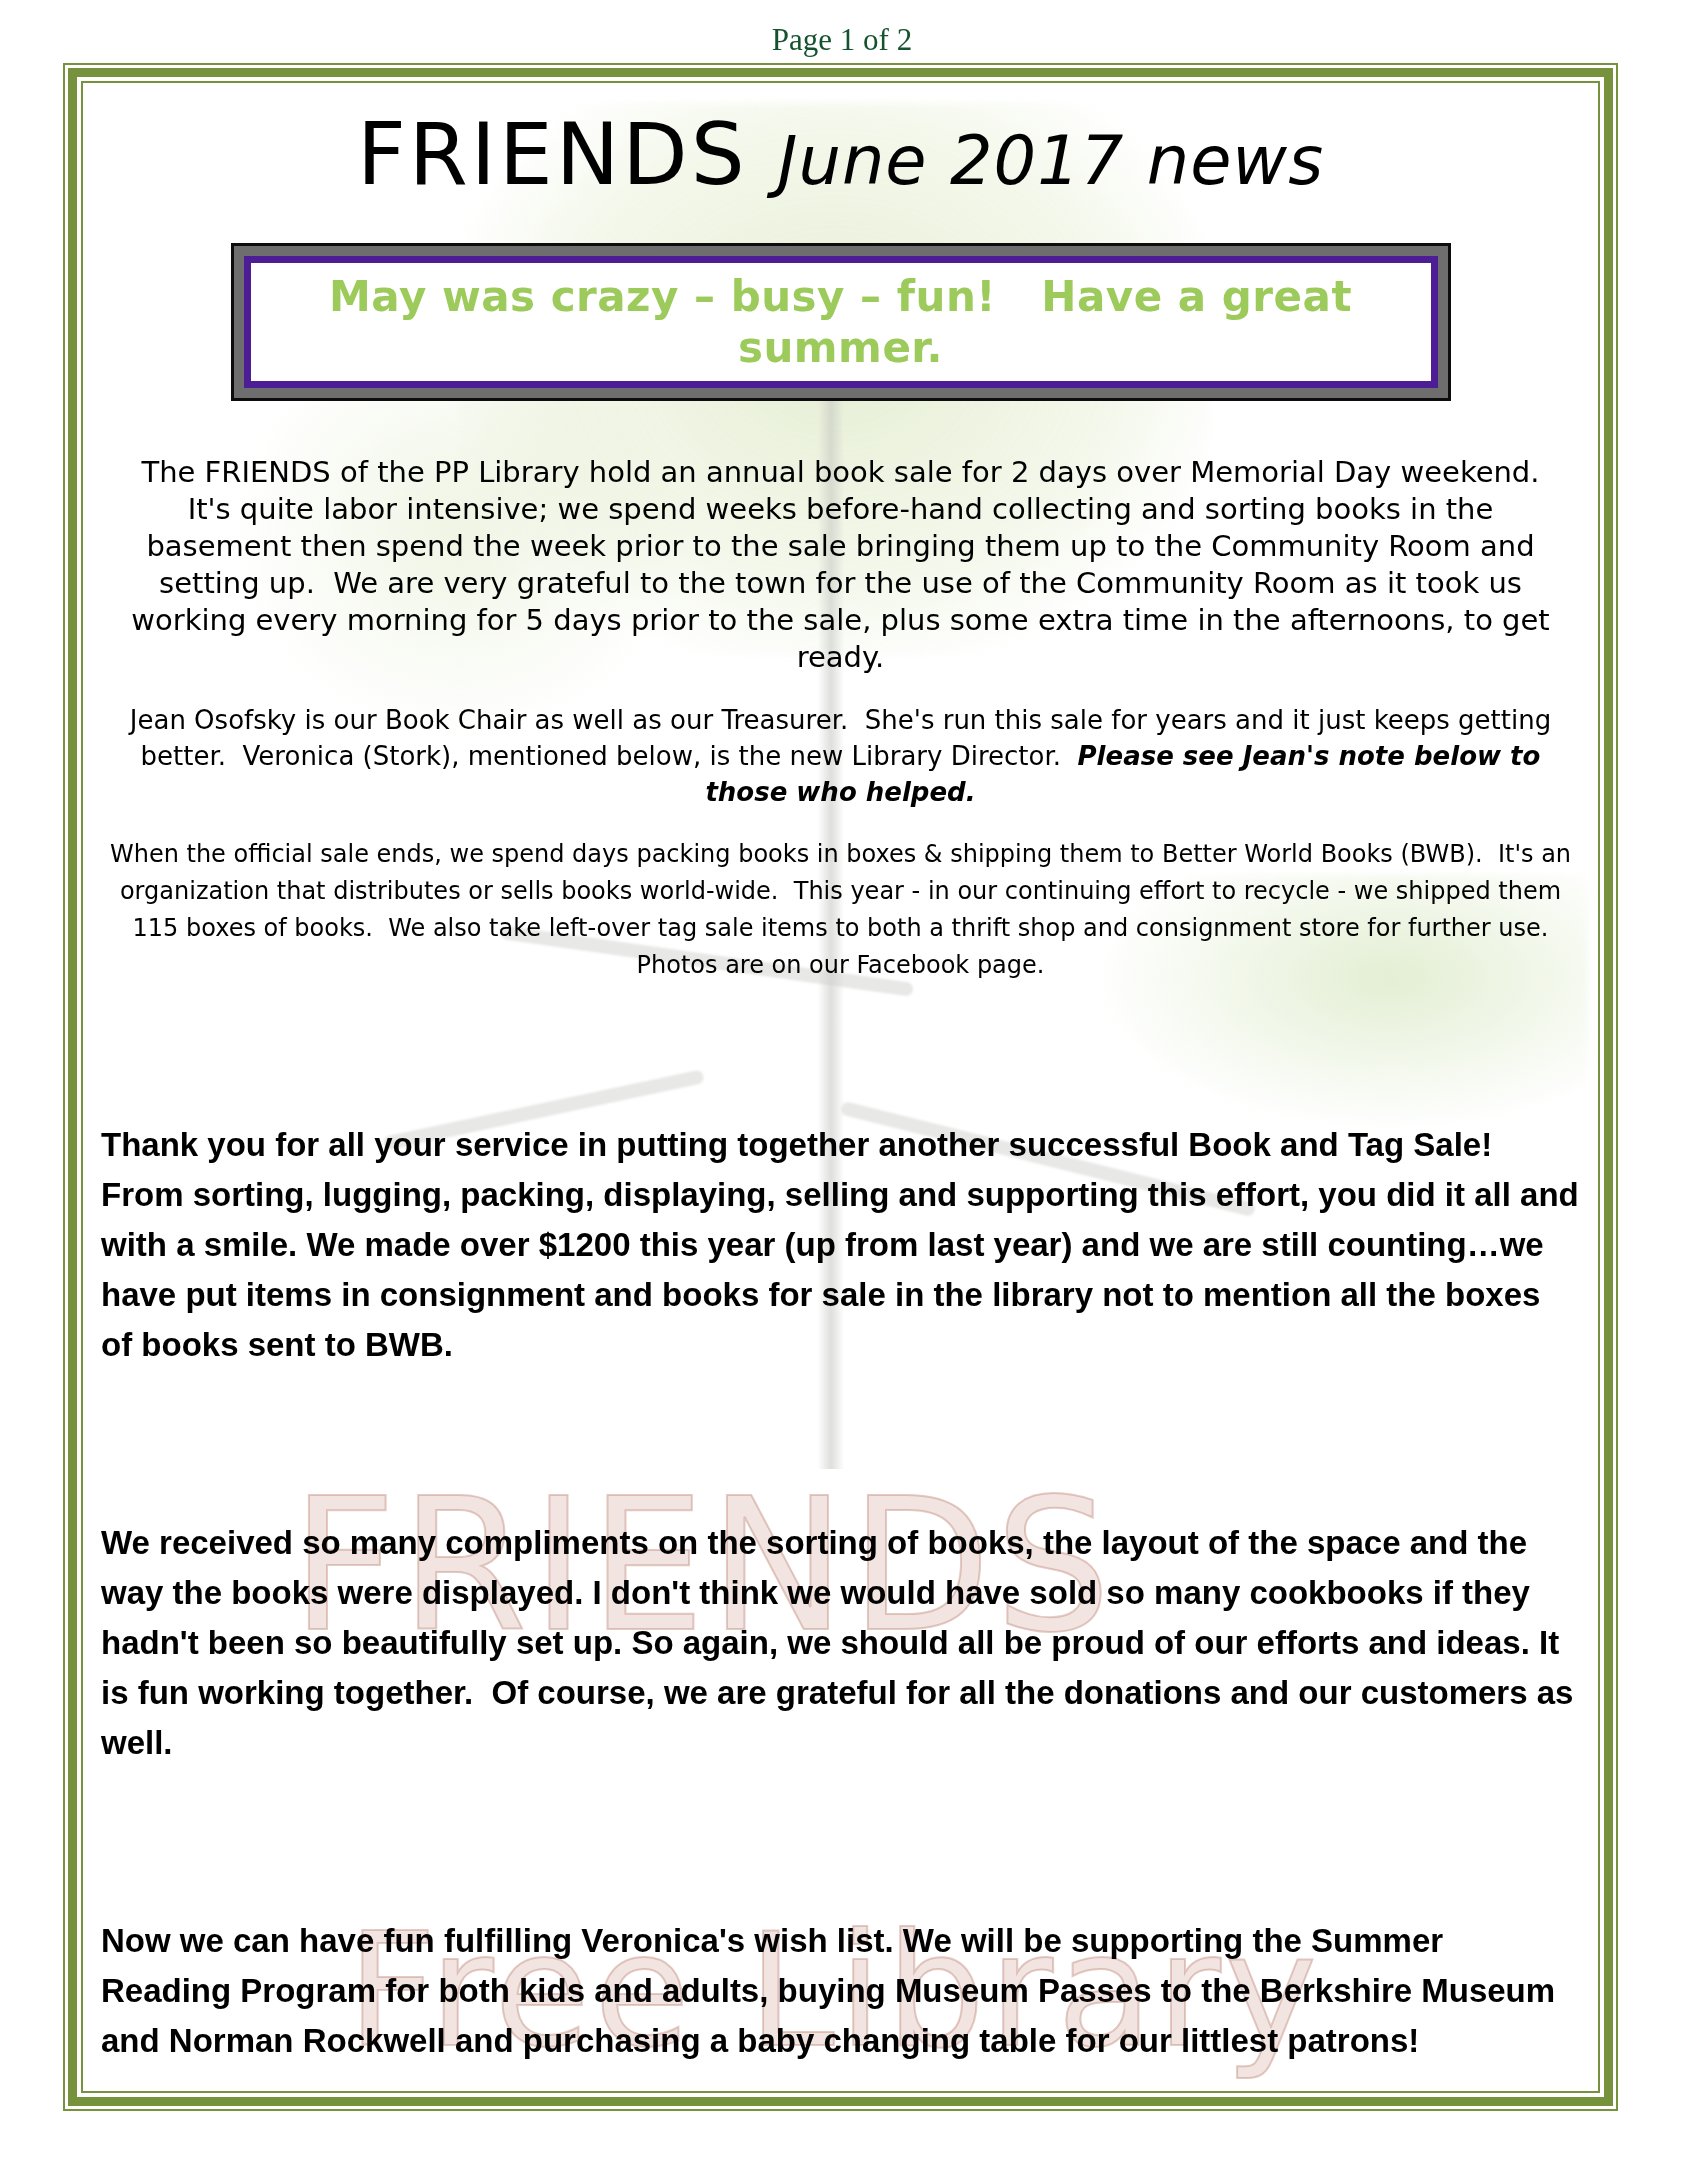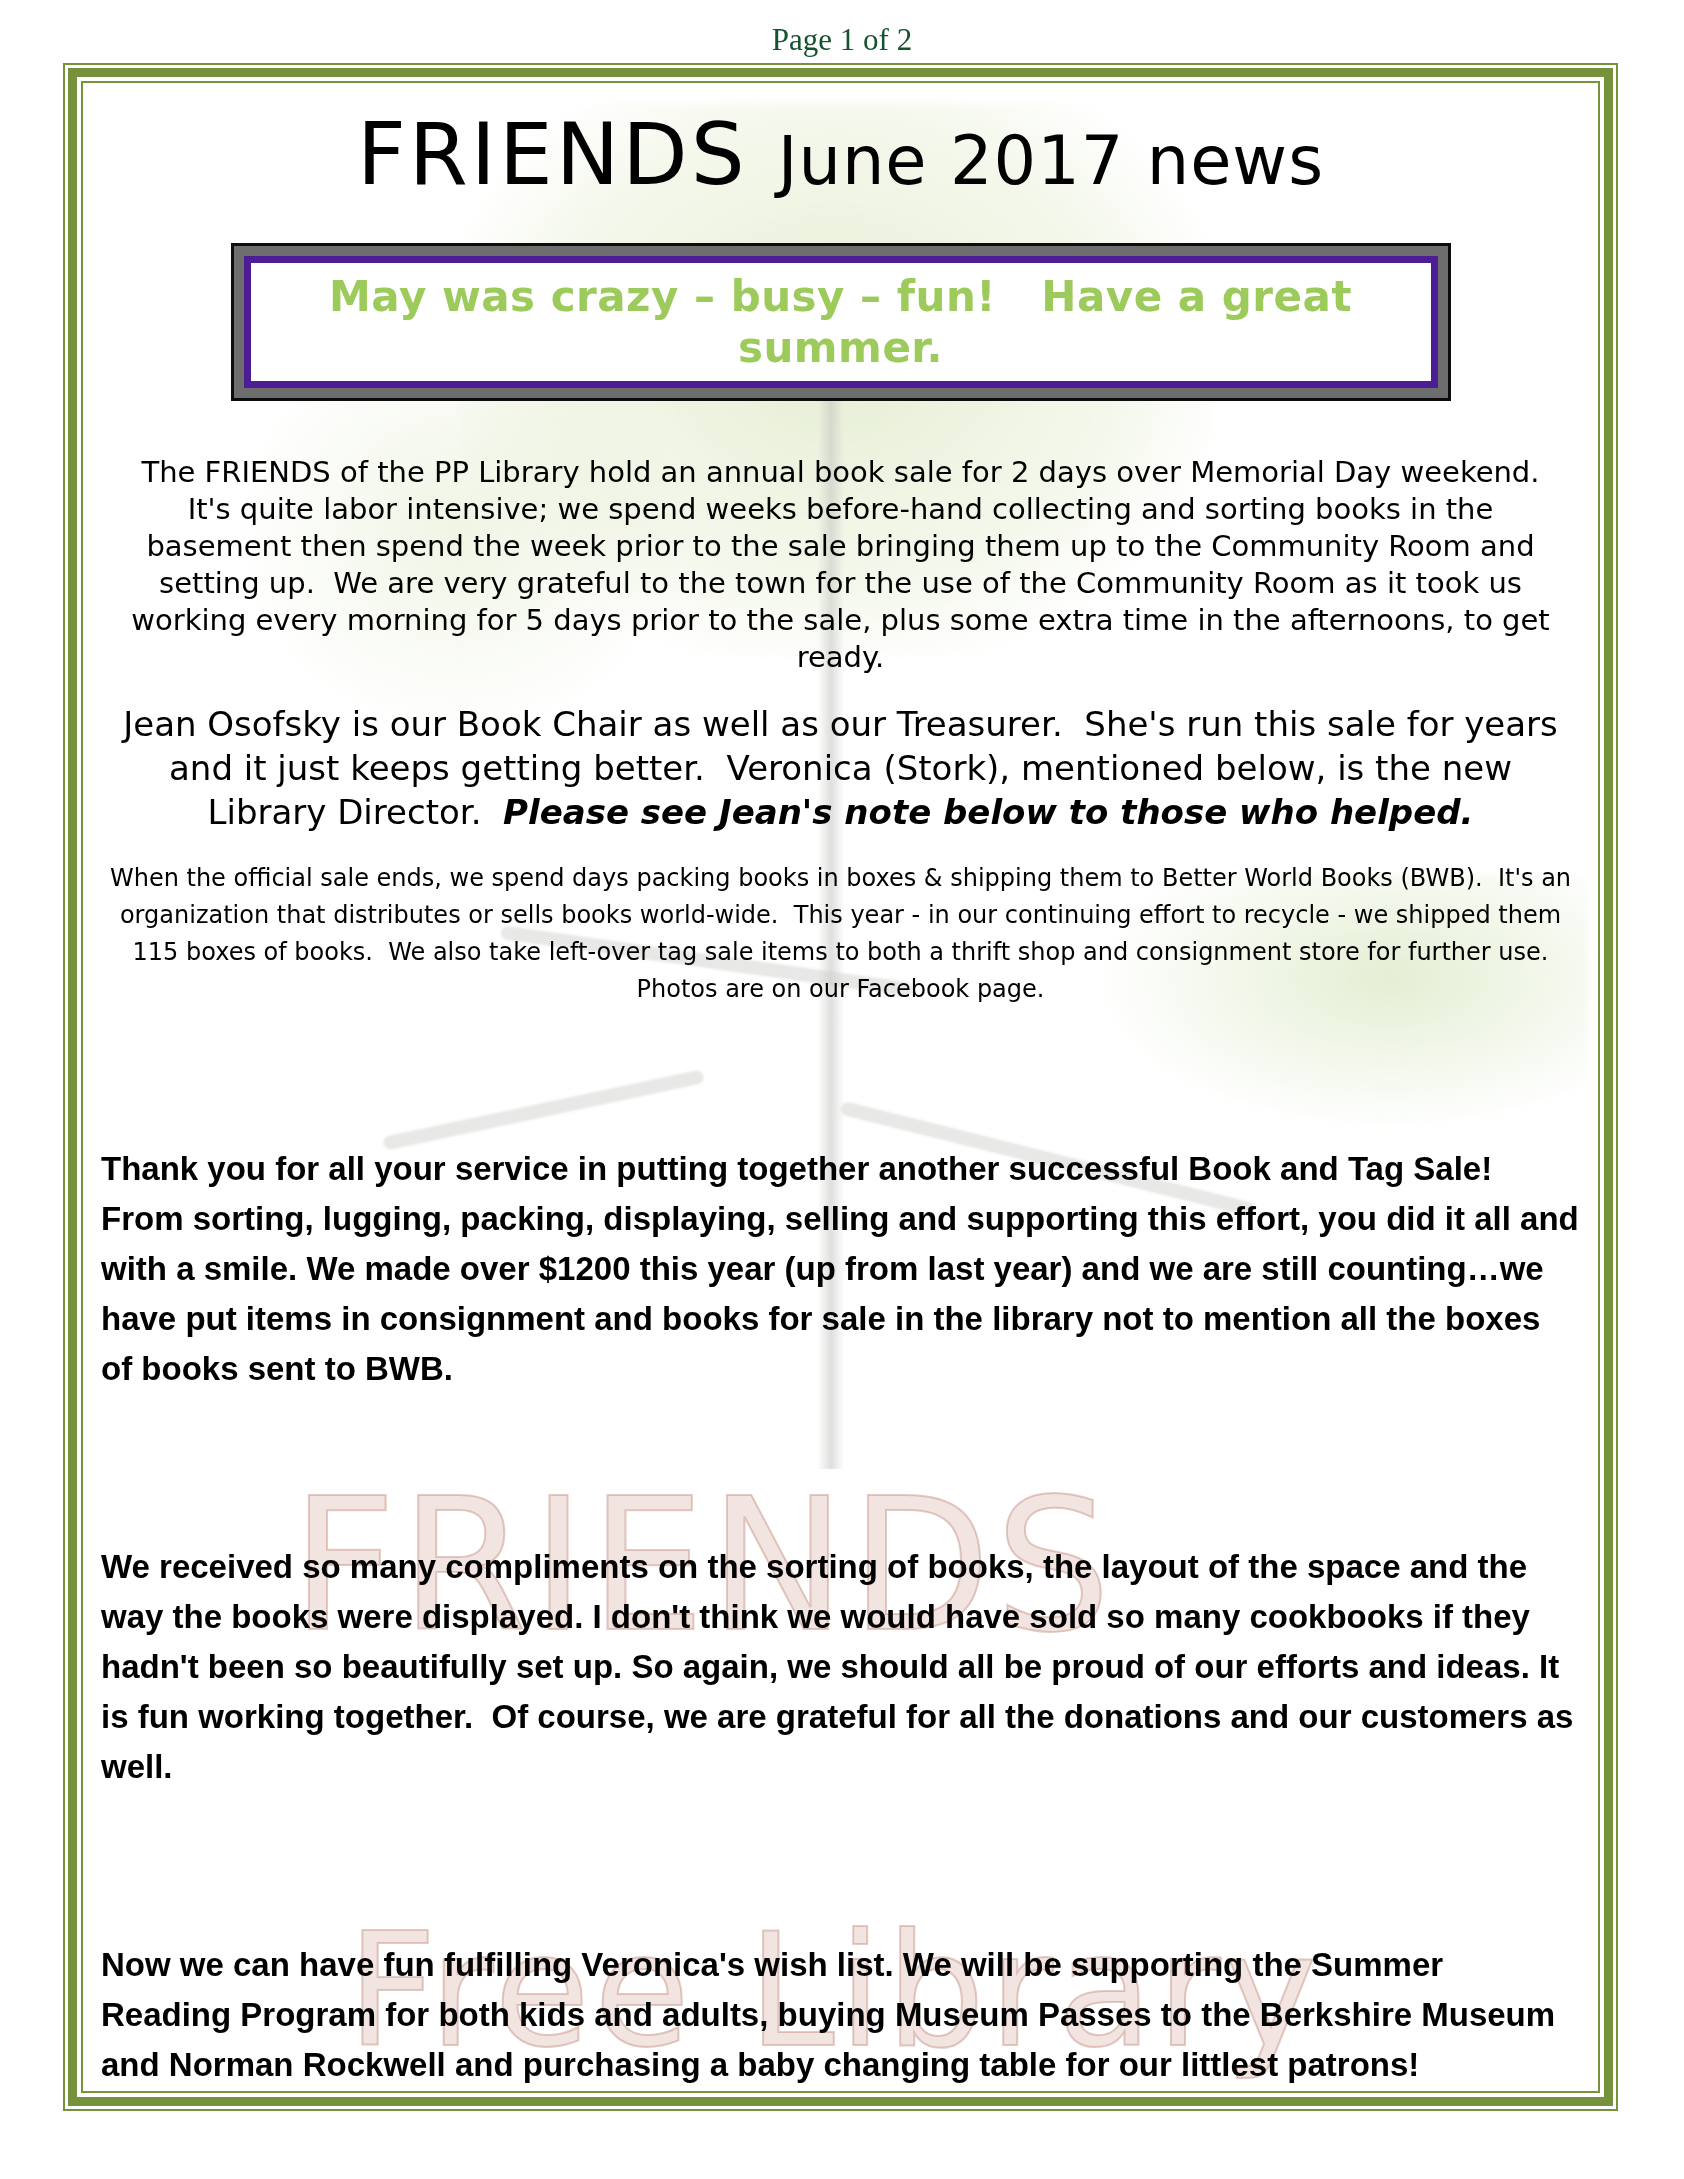--- a/index.html
+++ b/index.html
@@ -84,21 +84,21 @@
     box-sizing: border-box; height: 100%;
     padding: 24px 8px 0 8px;
   }
 
   .title {
     margin: 0; text-align: center;
     font-family: "DejaVu Sans", sans-serif;
     font-weight: 400; letter-spacing: 3px;
     font-size: 85px; line-height: 95px;
   }
-  .title .title-suffix { font-size: 67px; letter-spacing: 1px; }
+  .title .title-suffix { font-size: 67px; letter-spacing: 1px; font-style: italic; }
 
   .banner {
     width: 1220px; margin: 34px auto 0 auto;
     border: 3px solid #0d0d0d;
     box-sizing: border-box;
   }
   .banner-mid { border: 10px solid #6E6E6E; }
   .banner-inner {
     border: 7px solid #4c1d95; background: #ffffff;
     text-align: center; padding: 8px 4px;
@@ -109,21 +109,21 @@
     color: #9CCA5B; letter-spacing: 0.5px;
     white-space: pre-wrap;
   }
 
   .intro {
     text-align: center; white-space: pre-wrap;
     font-family: "DejaVu Sans", sans-serif;
     margin: 0 30px;
   }
   .p1 { margin-top: 53px; font-size: 29px; line-height: 37px; }
-  .p2 { margin-top: 26px; font-size: 34px; line-height: 44px; }
+  .p2 { margin-top: 26px; font-size: 26px; line-height: 36px; }
   .p2 .em { font-weight: bold; font-style: italic; }
   .p3 { margin-top: 26px; margin-left: 12px; margin-right: 12px; font-size: 24px; line-height: 37px; }
 
   .letter {
     margin-top: 36px; padding: 0 10px;
     font-family: "Liberation Sans", "DejaVu Sans", sans-serif;
     font-weight: bold; font-size: 33px; line-height: 50px;
     white-space: pre-wrap;
   }
   .letter p { margin: 0 0 48px 0; }

